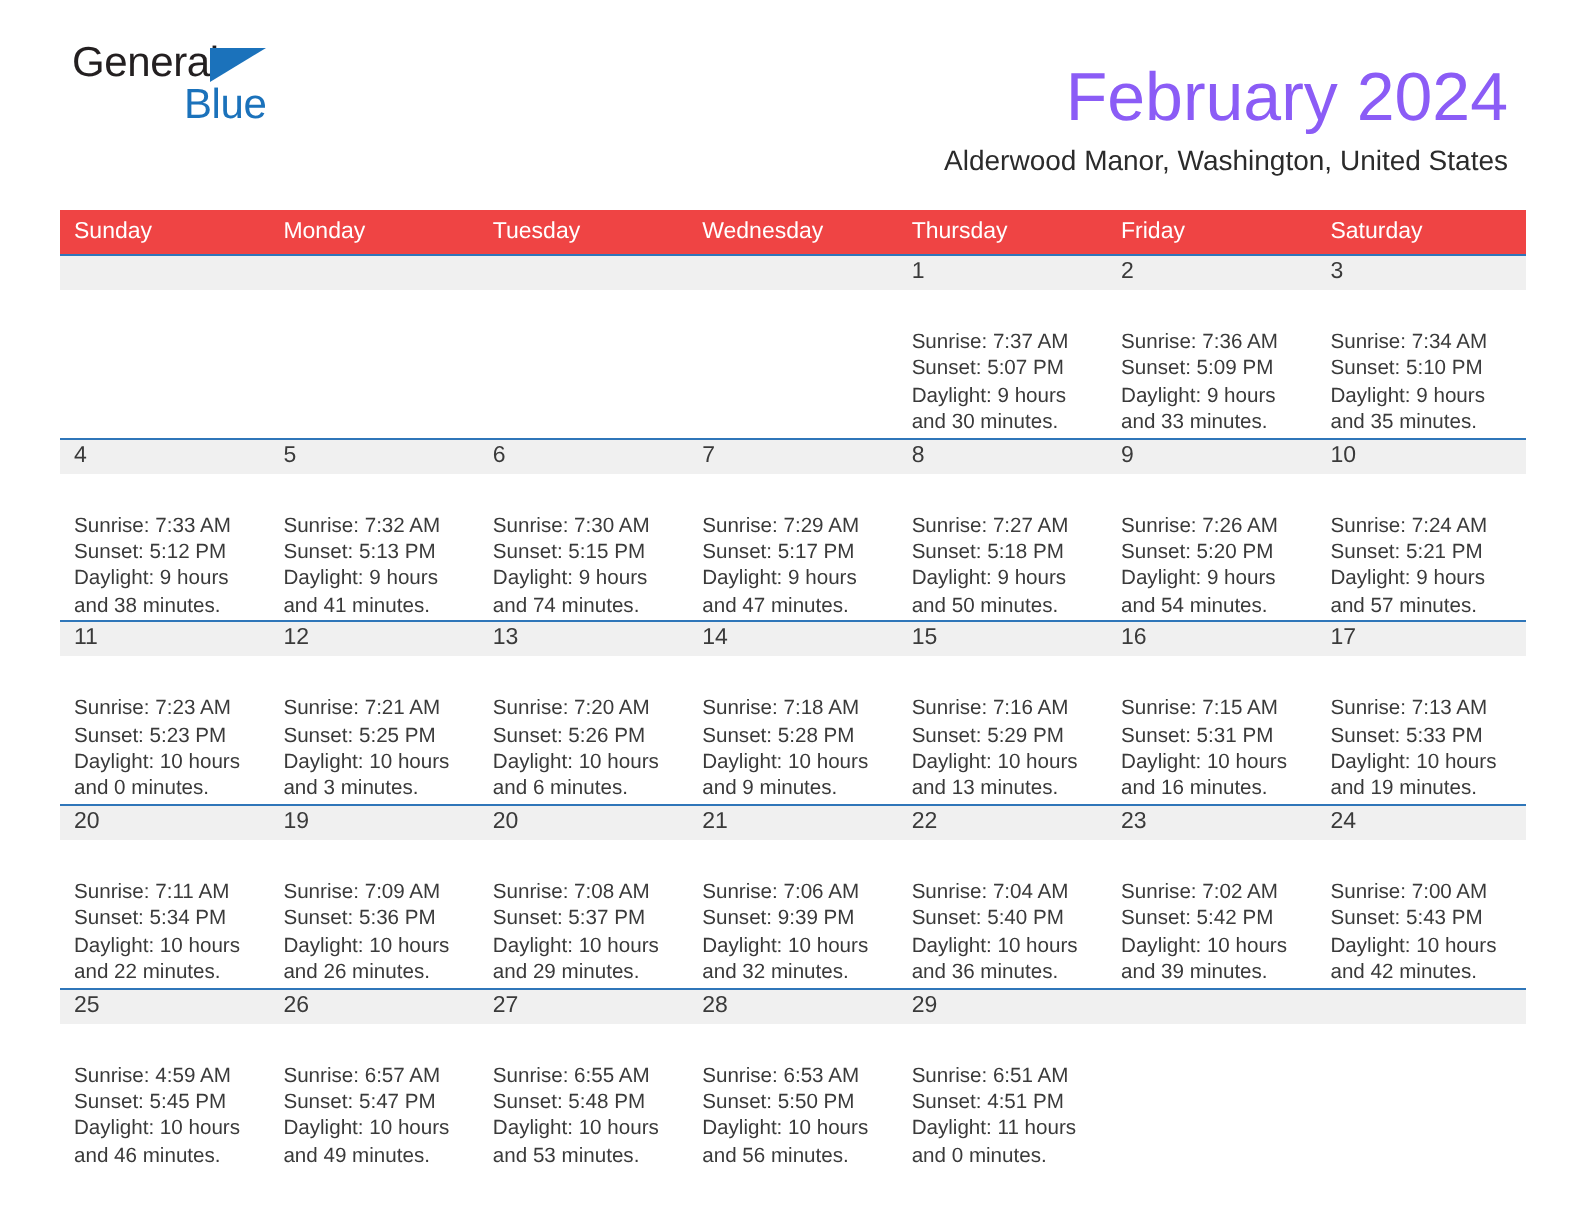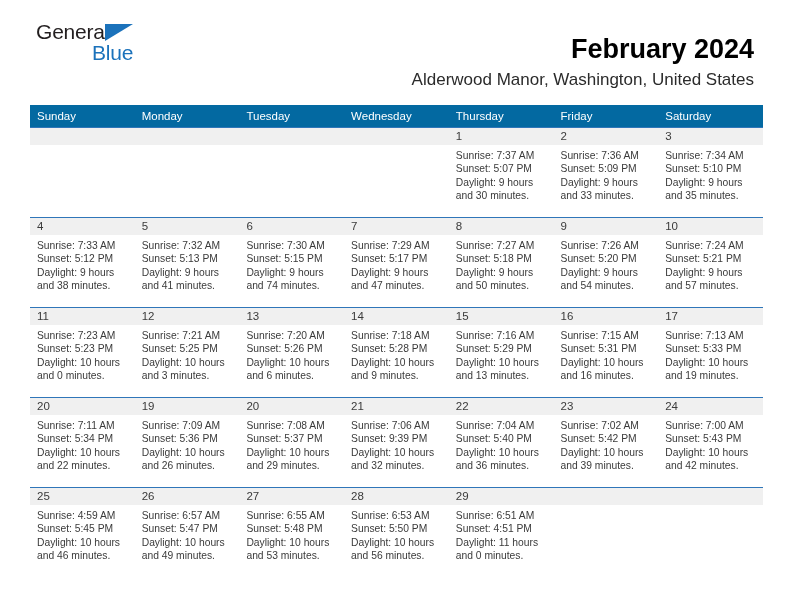--- a/index.html
+++ b/index.html
@@ -67,47 +67,47 @@
     font-weight: 400;
   }
 
   .title-block {
     position: absolute;
     right: 38px;
     top: 32px;
     text-align: right;
   }
   .cal-title {
-    font-size: 27px;
-    color: #000000;
+    font-size: 34px;
+    color: #8b5cf6;
     line-height: 34px;
-    font-weight: 700;
+    font-weight: 400;
     white-space: nowrap;
   }
   .cal-subtitle {
     margin-top: 5px;
-    font-size: 17px;
+    font-size: 14px;
     color: #2b2b2b;
     line-height: 18px;
     font-weight: 400;
     white-space: nowrap;
   }
 
   
   .calendar {
     position: absolute;
     left: 30px;
     top: 105px;
     width: 733px;
     border-collapse: collapse;
     table-layout: fixed;
   }
 
   .calendar th {
-    background: #0369a1;
+    background: #ef4444;
     color: #ffffff;
     font-size: 11.5px;
     font-weight: 400;
     text-align: left;
     padding: 5px 0 5px 7px;
     height: 20px;
     border: none;
   }
 
   .week-row td {
@@ -124,21 +124,21 @@
     font-size: 11.5px;
     color: #3a3a3a;
     padding: 2px 0 2px 7px;
     line-height: 13px;
   }
   .daynum.empty {
     color: transparent;
   }
 
   .daybody {
-    padding: 4px 6px 0 7px;
+    padding: 20px 6px 0 7px;
     font-size: 10.3px;
     line-height: 13.4px;
     color: #3a3a3a;
   }
   .daybody div { white-space: nowrap; }
 </style>
 </head>
 <body>
 
 <div class="page">

